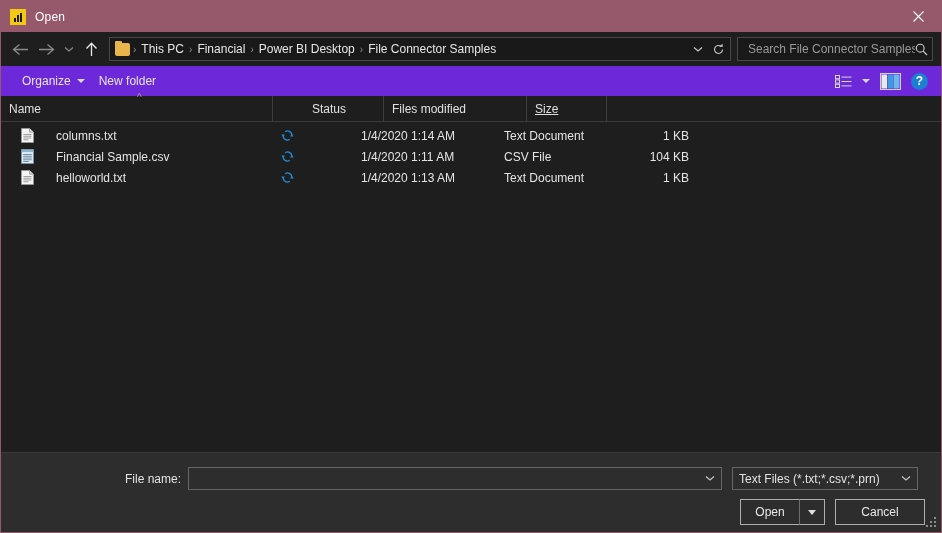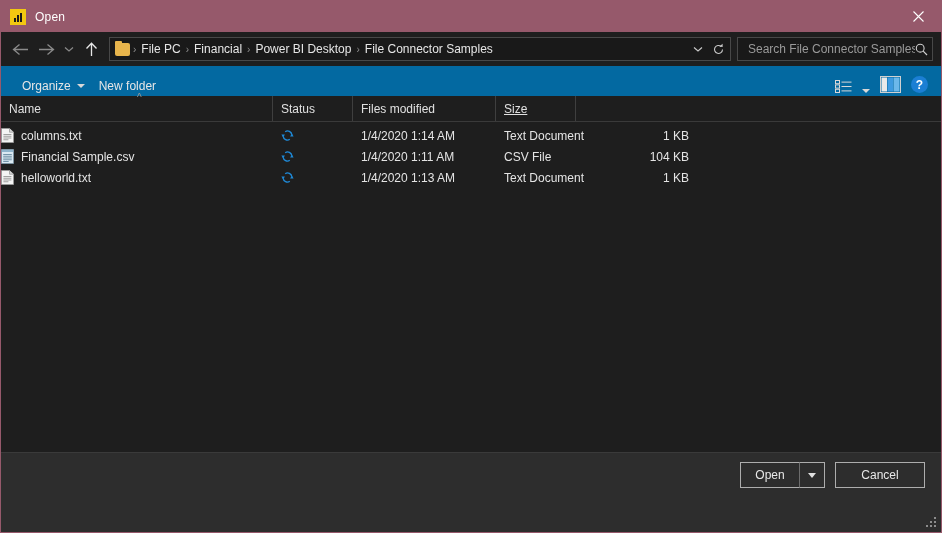--- a/index.html
+++ b/index.html
@@ -110,23 +110,23 @@
     flex: 1; background: transparent; border: 0; outline: none;
     color: #e0e0e0; font-size: 12px;
     font-family: "Liberation Sans", sans-serif;
   }
   .search-input::placeholder { color: #9a9a9a; }
   .search-icon { color: #cfcfcf; display:flex; align-items:center; }
 
   
   .toolbar {
     height: 30px; min-height: 30px;
-    display: flex; align-items: flex-end;
+    display: flex; align-items: center;
     padding: 0 8px 0 14px;
-    background: #0369a1;
+    background: #6d28d9;
   }
   .tb-item {
     color: #e6e6e6; font-size: 12px;
     display: flex; align-items: center; gap: 6px;
     padding: 3px 7px;
   }
   .tb-caret { border-left: 4px solid transparent; border-right: 4px solid transparent; border-top: 4px solid #d8d8d8; }
   .tb-spacer { flex: 1; }
   .tb-icon-btn { display:flex; align-items:center; justify-content:center; padding: 3px 5px; }
 
@@ -149,21 +149,21 @@
     position: relative;
   }
   .col {
     color: #e0e0e0; font-size: 12px;
     display: flex; align-items: center;
     border-right: 1px solid #3f3f3f;
     padding-left: 8px;
     position: relative;
   }
   .col.c-name { width: 272px; }
-  .col.c-status { width: 80px; }
+  .col.c-status { width: 80px; margin-left: 31px; }
   .col.c-date { width: 143px; }
   .col.c-type { width: 120px; }
   .col.c-size { width: 80px; text-decoration: underline; }
   .col.c-pad { flex: 1; border-right: none; }
   .sort-chevron {
     position: absolute; top: -4px; left: 136px;
     color: #9a9a9a; font-size: 10px;
   }
 
   
@@ -172,22 +172,22 @@
     background: #1e1e1e;
     overflow: hidden;
     padding-top: 3px;
   }
   .row {
     height: 21px;
     display: flex; align-items: center;
     font-size: 12px; color: #e4e4e4;
   }
   .cell-name {
-    width: 272px; display:flex; align-items:center; gap: 7px;
-    padding-left: 0;
+    width: 272px; display:flex; align-items:center; gap: 22px;
+    padding-left: 20px;
   }
   .cell-status { width: 80px; display:flex; align-items:center; padding-left: 8px; }
   .cell-date { width: 143px; padding-left: 8px; }
   .cell-type { width: 120px; padding-left: 8px; }
   .cell-size { width: 80px; padding-right: 7px; text-align: right; }
 
   .ficon { width: 13px; height: 15px; flex: none; display:block; }
   .sync-icon { color: #1f8ad8; display:flex; align-items:center; }
 
   
@@ -287,21 +287,21 @@
     </div>
     <div class="nav-btn enabled">
       <svg width="13" height="15" viewBox="0 0 13 15">
         <path d="M6.5 14 V1.5 M1.5 6.5 L6.5 1.2 L11.5 6.5" stroke="currentColor" stroke-width="1.3" fill="none"></path>
       </svg>
     </div>
 
     <div class="addressbar">
       <div class="crumb-folder"></div>
       <span class="crumb-sep">›</span>
-      <span class="crumb">File PC</span>
+      <span class="crumb">This PC</span>
       <span class="crumb-sep">›</span>
       <span class="crumb">Financial</span>
       <span class="crumb-sep">›</span>
       <span class="crumb">Power BI Desktop</span>
       <span class="crumb-sep">›</span>
       <span class="crumb">File Connector Samples</span>
       <div class="addr-spacer"></div>
       <div class="addr-chevron">
         <svg width="10" height="7" viewBox="0 0 10 7">
           <path d="M1 1.5 L5 5 L9 1.5" stroke="currentColor" stroke-width="1.1" fill="none"></path>
@@ -465,20 +465,39 @@
         </span>
       </div>
       <div class="cell-date">1/4/2020 1:13 AM</div>
       <div class="cell-type">Text Document</div>
       <div class="cell-size">1 KB</div>
     </div>
 
   </div>
 
   <div class="bottom">
+    <div class="filename-row">
+      <div class="filename-label">File name:</div>
+      <div class="combo filename-combo">
+        <span class="val"></span>
+        <span class="cv">
+          <svg width="10" height="7" viewBox="0 0 10 7">
+            <path d="M1 1.5 L5 5 L9 1.5" stroke="currentColor" stroke-width="1.1" fill="none"></path>
+          </svg>
+        </span>
+      </div>
+      <div class="combo filter-combo">
+        <span class="val">Text Files (*.txt;*.csv;*.prn)</span>
+        <span class="cv">
+          <svg width="10" height="7" viewBox="0 0 10 7">
+            <path d="M1 1.5 L5 5 L9 1.5" stroke="currentColor" stroke-width="1.1" fill="none"></path>
+          </svg>
+        </span>
+      </div>
+    </div>
 
     <div class="buttons-row">
       <div class="split">
         <div class="btn btn-open">Open</div>
         <div class="btn-open-caret">
           <span class="caret-dn"></span>
         </div>
       </div>
       <div class="btn btn-cancel">Cancel</div>
     </div>

